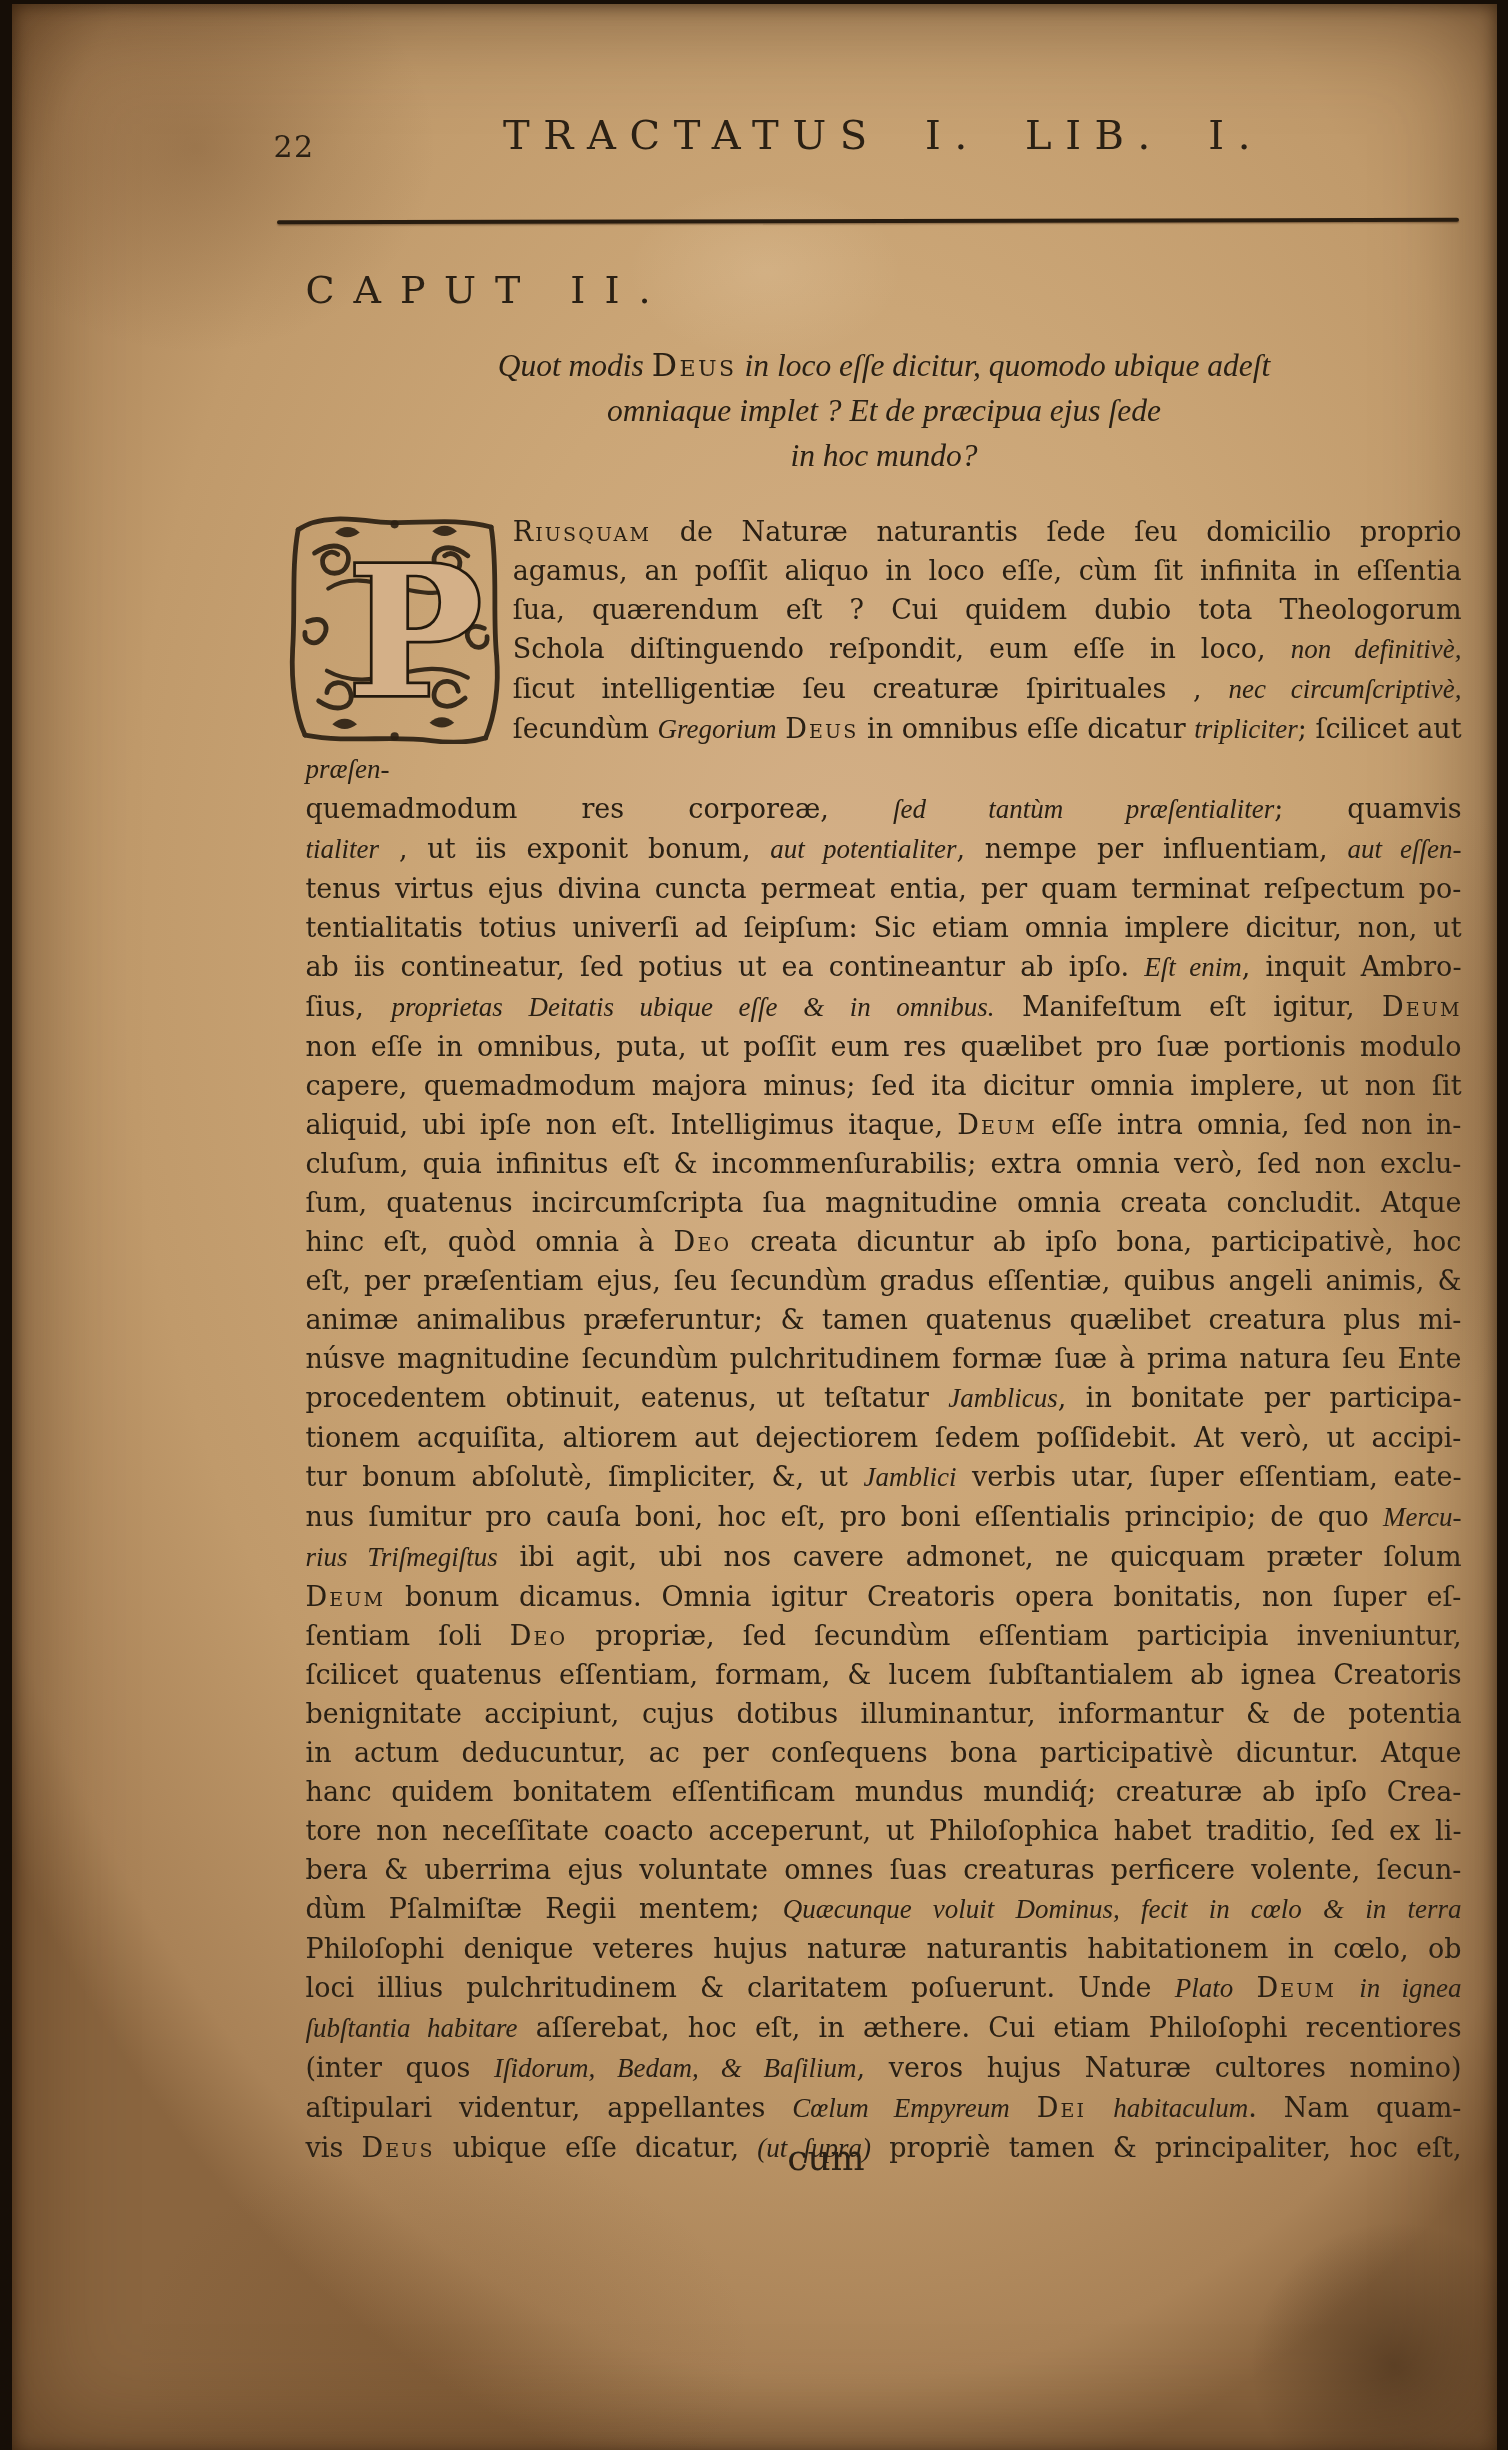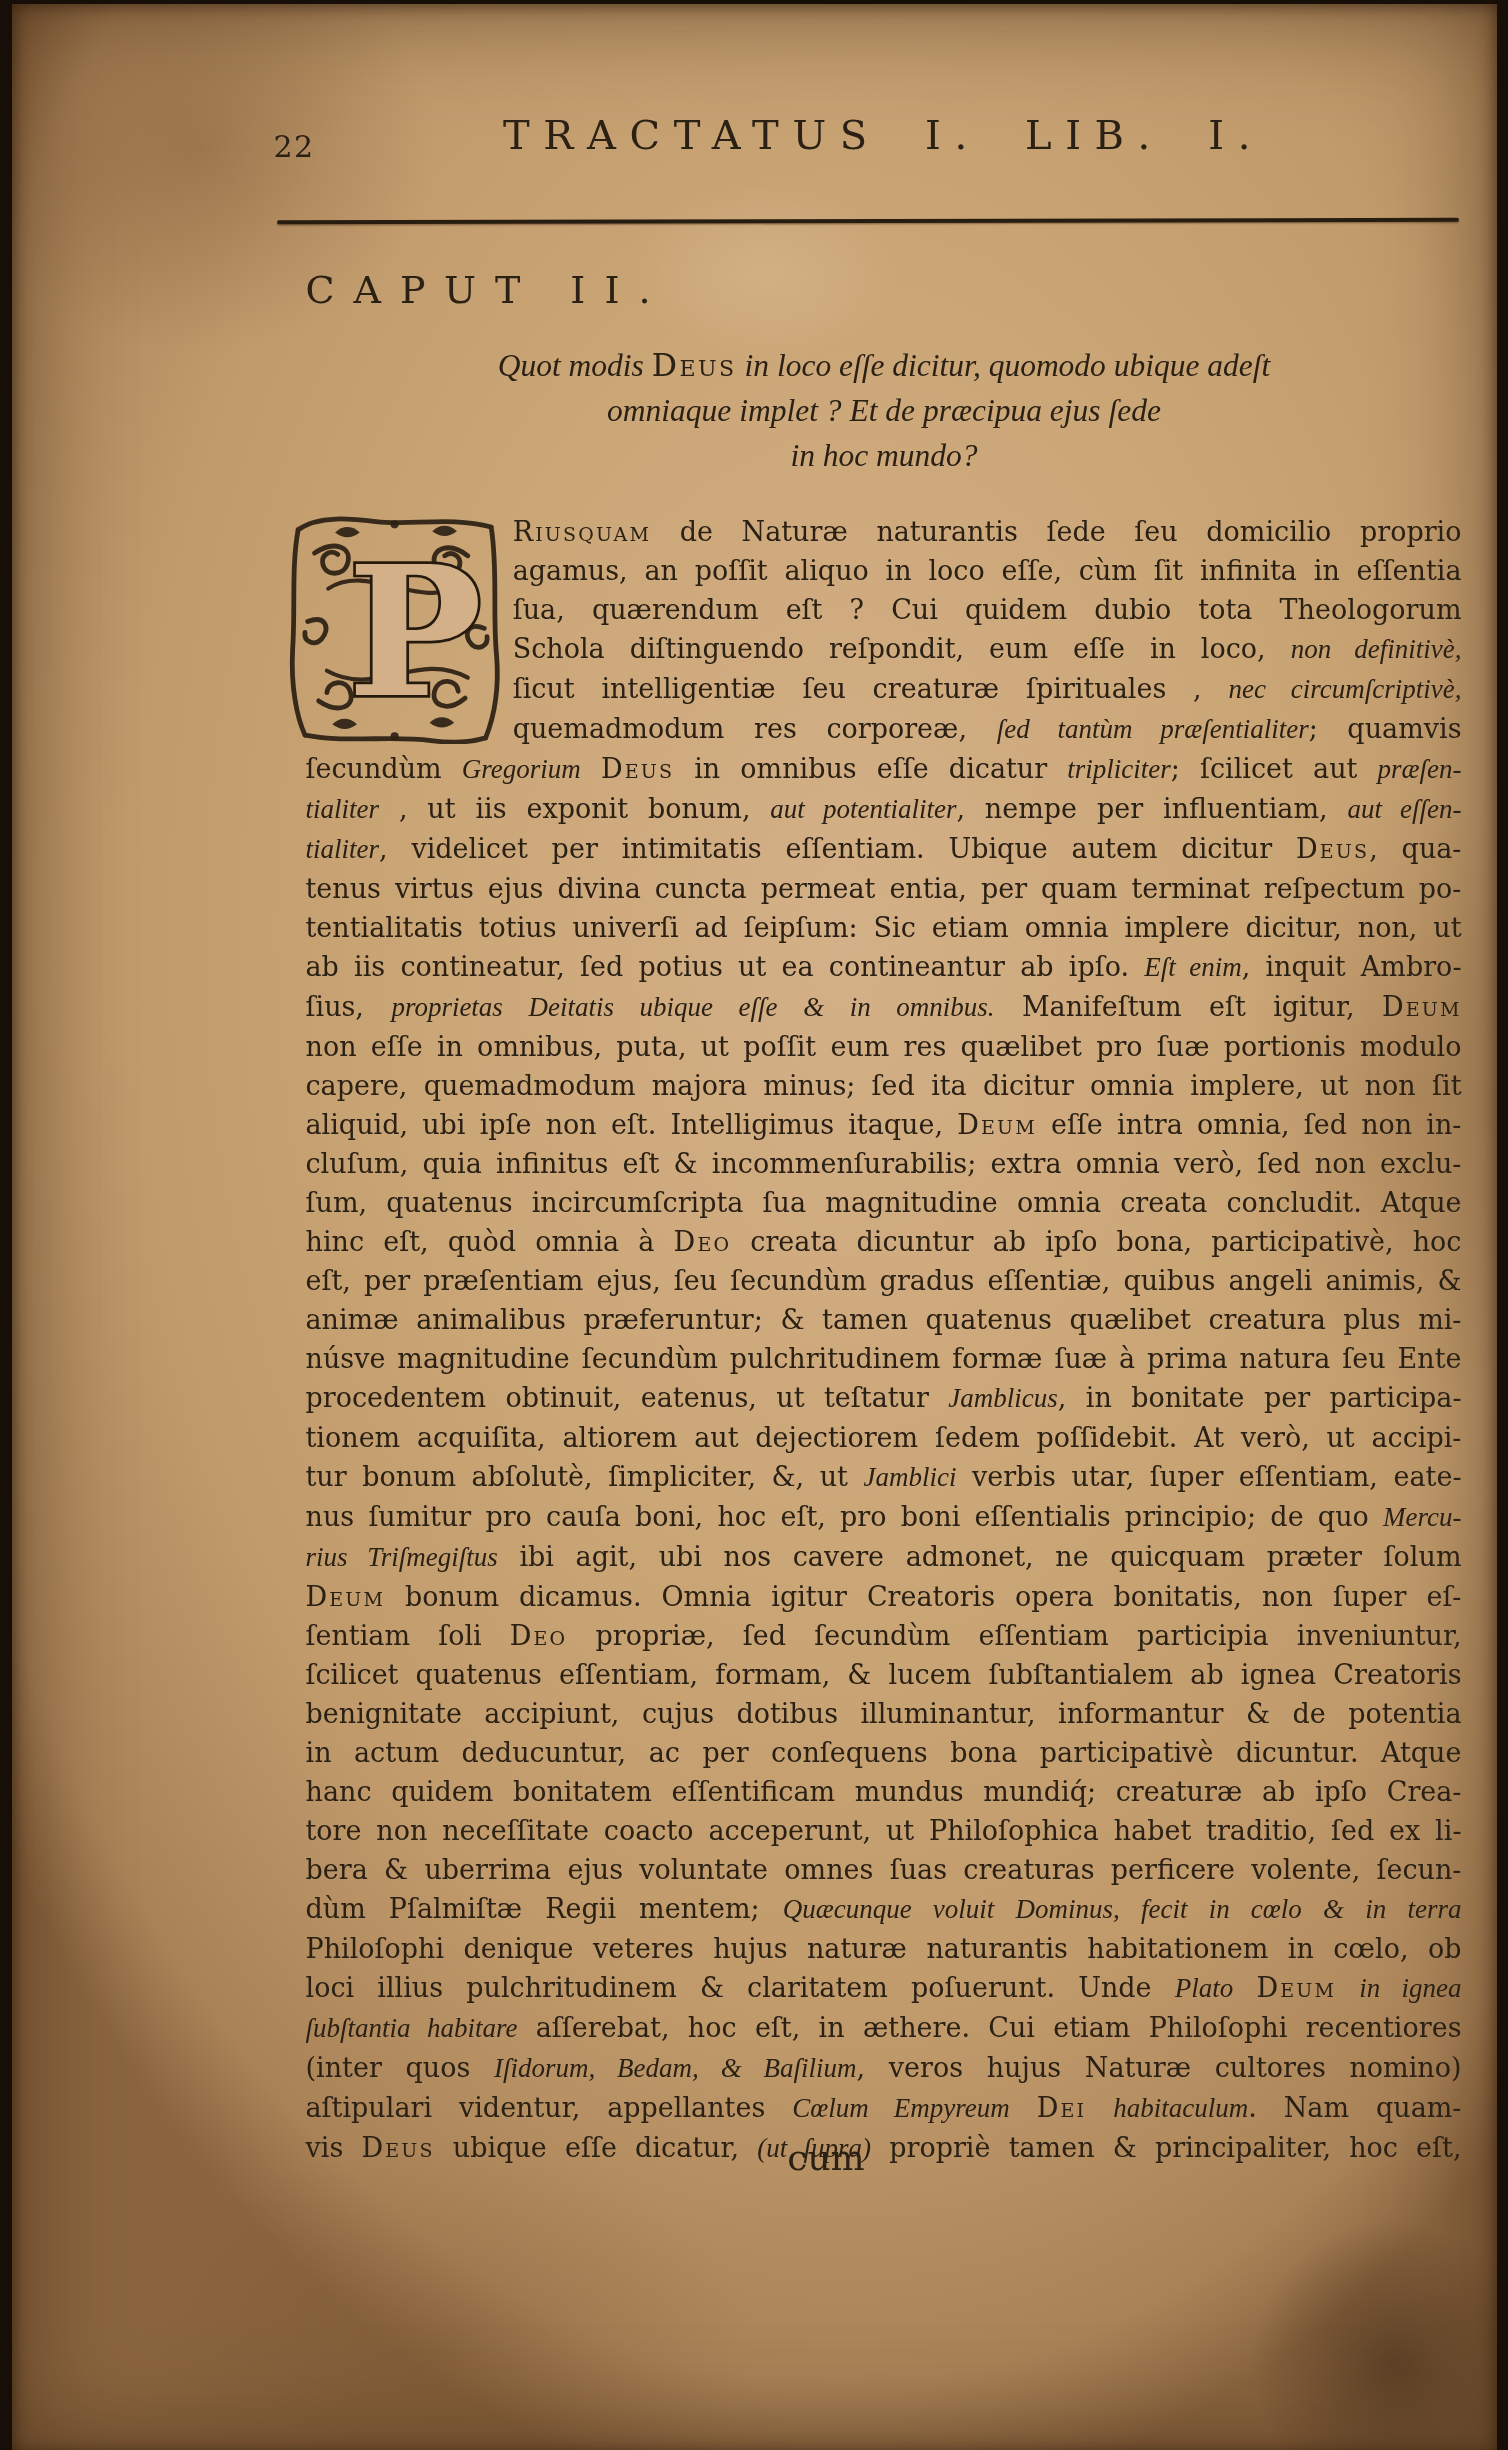--- a/index.html
+++ b/index.html
@@ -121,24 +121,23 @@
           <circle cx="157" cy="328" r="6"></circle>
         </g>
         <text x="88" y="268" font-family="DejaVu Serif, Liberation Serif, serif" font-size="262" font-weight="bold" fill="#d4b088" stroke="#241a0e" stroke-width="8" paint-order="stroke">P</text>
       </svg>
     </div>
   <div class="line"><span class="sc">Riusquam</span><span> de Naturæ naturantis ſede ſeu domicilio proprio</span></div>
       <div class="line"><span>agamus, an poſſit aliquo in loco eſſe, cùm ſit infinita in eſſentia</span></div>
       <div class="line"><span>ſua, quærendum eſt ? Cui quidem dubio tota Theologorum</span></div>
       <div class="line"><span>Schola diſtinguendo reſpondit, eum eſſe in loco, </span><span class="it">non definitivè,</span></div>
       <div class="line"><span>ſicut intelligentiæ ſeu creaturæ ſpirituales , </span><span class="it">nec circumſcriptivè,</span></div>
+      <div class="line"><span>ſecundùm </span><span class="it">Gregorium</span><span> </span><span class="sc">Deus</span><span> in omnibus eſſe dicatur </span><span class="it">tripliciter</span><span>; ſcilicet aut </span><span class="it">præſen-</span></div>
       <div class="line"><span>quemadmodum res corporeæ, </span><span class="it">ſed tantùm præſentialiter</span><span>; quamvis</span></div>
-      <div class="line"><span>ſecundùm </span><span class="it">Gregorium</span><span> </span><span class="sc">Deus</span><span> in omnibus eſſe dicatur </span><span class="it">tripliciter</span><span>; ſcilicet aut </span><span class="it">præſen-</span></div>
       <div class="line"><span class="it">tialiter</span><span> , ut iis exponit bonum, </span><span class="it">aut potentialiter</span><span>, nempe per influentiam, </span><span class="it">aut eſſen-</span></div>
-      <div class="line"><span class="it">tialiter</span><span>, videlicet per intimitatis eſſentiam. Ubique autem dicitur </span><span class="sc">Deus</span><span>, qua-</span></div>
       <div class="line"><span>tenus virtus ejus divina cuncta permeat entia, per quam terminat reſpectum po-</span></div>
       <div class="line"><span>tentialitatis totius univerſi ad ſeipſum: Sic etiam omnia implere dicitur, non, ut</span></div>
       <div class="line"><span>ab iis contineatur, ſed potius ut ea contineantur ab ipſo. </span><span class="it">Eſt enim</span><span>, inquit Ambro-</span></div>
       <div class="line"><span>ſius, </span><span class="it">proprietas Deitatis ubique eſſe &amp; in omnibus.</span><span> Manifeſtum eſt igitur, </span><span class="sc">Deum</span></div>
       <div class="line"><span>non eſſe in omnibus, puta, ut poſſit eum res quælibet pro ſuæ portionis modulo</span></div>
       <div class="line"><span>capere, quemadmodum majora minus; ſed ita dicitur omnia implere, ut non ſit</span></div>
       <div class="line"><span>aliquid, ubi ipſe non eſt. Intelligimus itaque, </span><span class="sc">Deum</span><span> eſſe intra omnia, ſed non in-</span></div>
       <div class="line"><span>cluſum, quia infinitus eſt &amp; incommenſurabilis; extra omnia verò, ſed non exclu-</span></div>
       <div class="line"><span>ſum, quatenus incircumſcripta ſua magnitudine omnia creata concludit. Atque</span></div>
       <div class="line"><span>hinc eſt, quòd omnia à </span><span class="sc">Deo</span><span> creata dicuntur ab ipſo bona, participativè, hoc</span></div>

